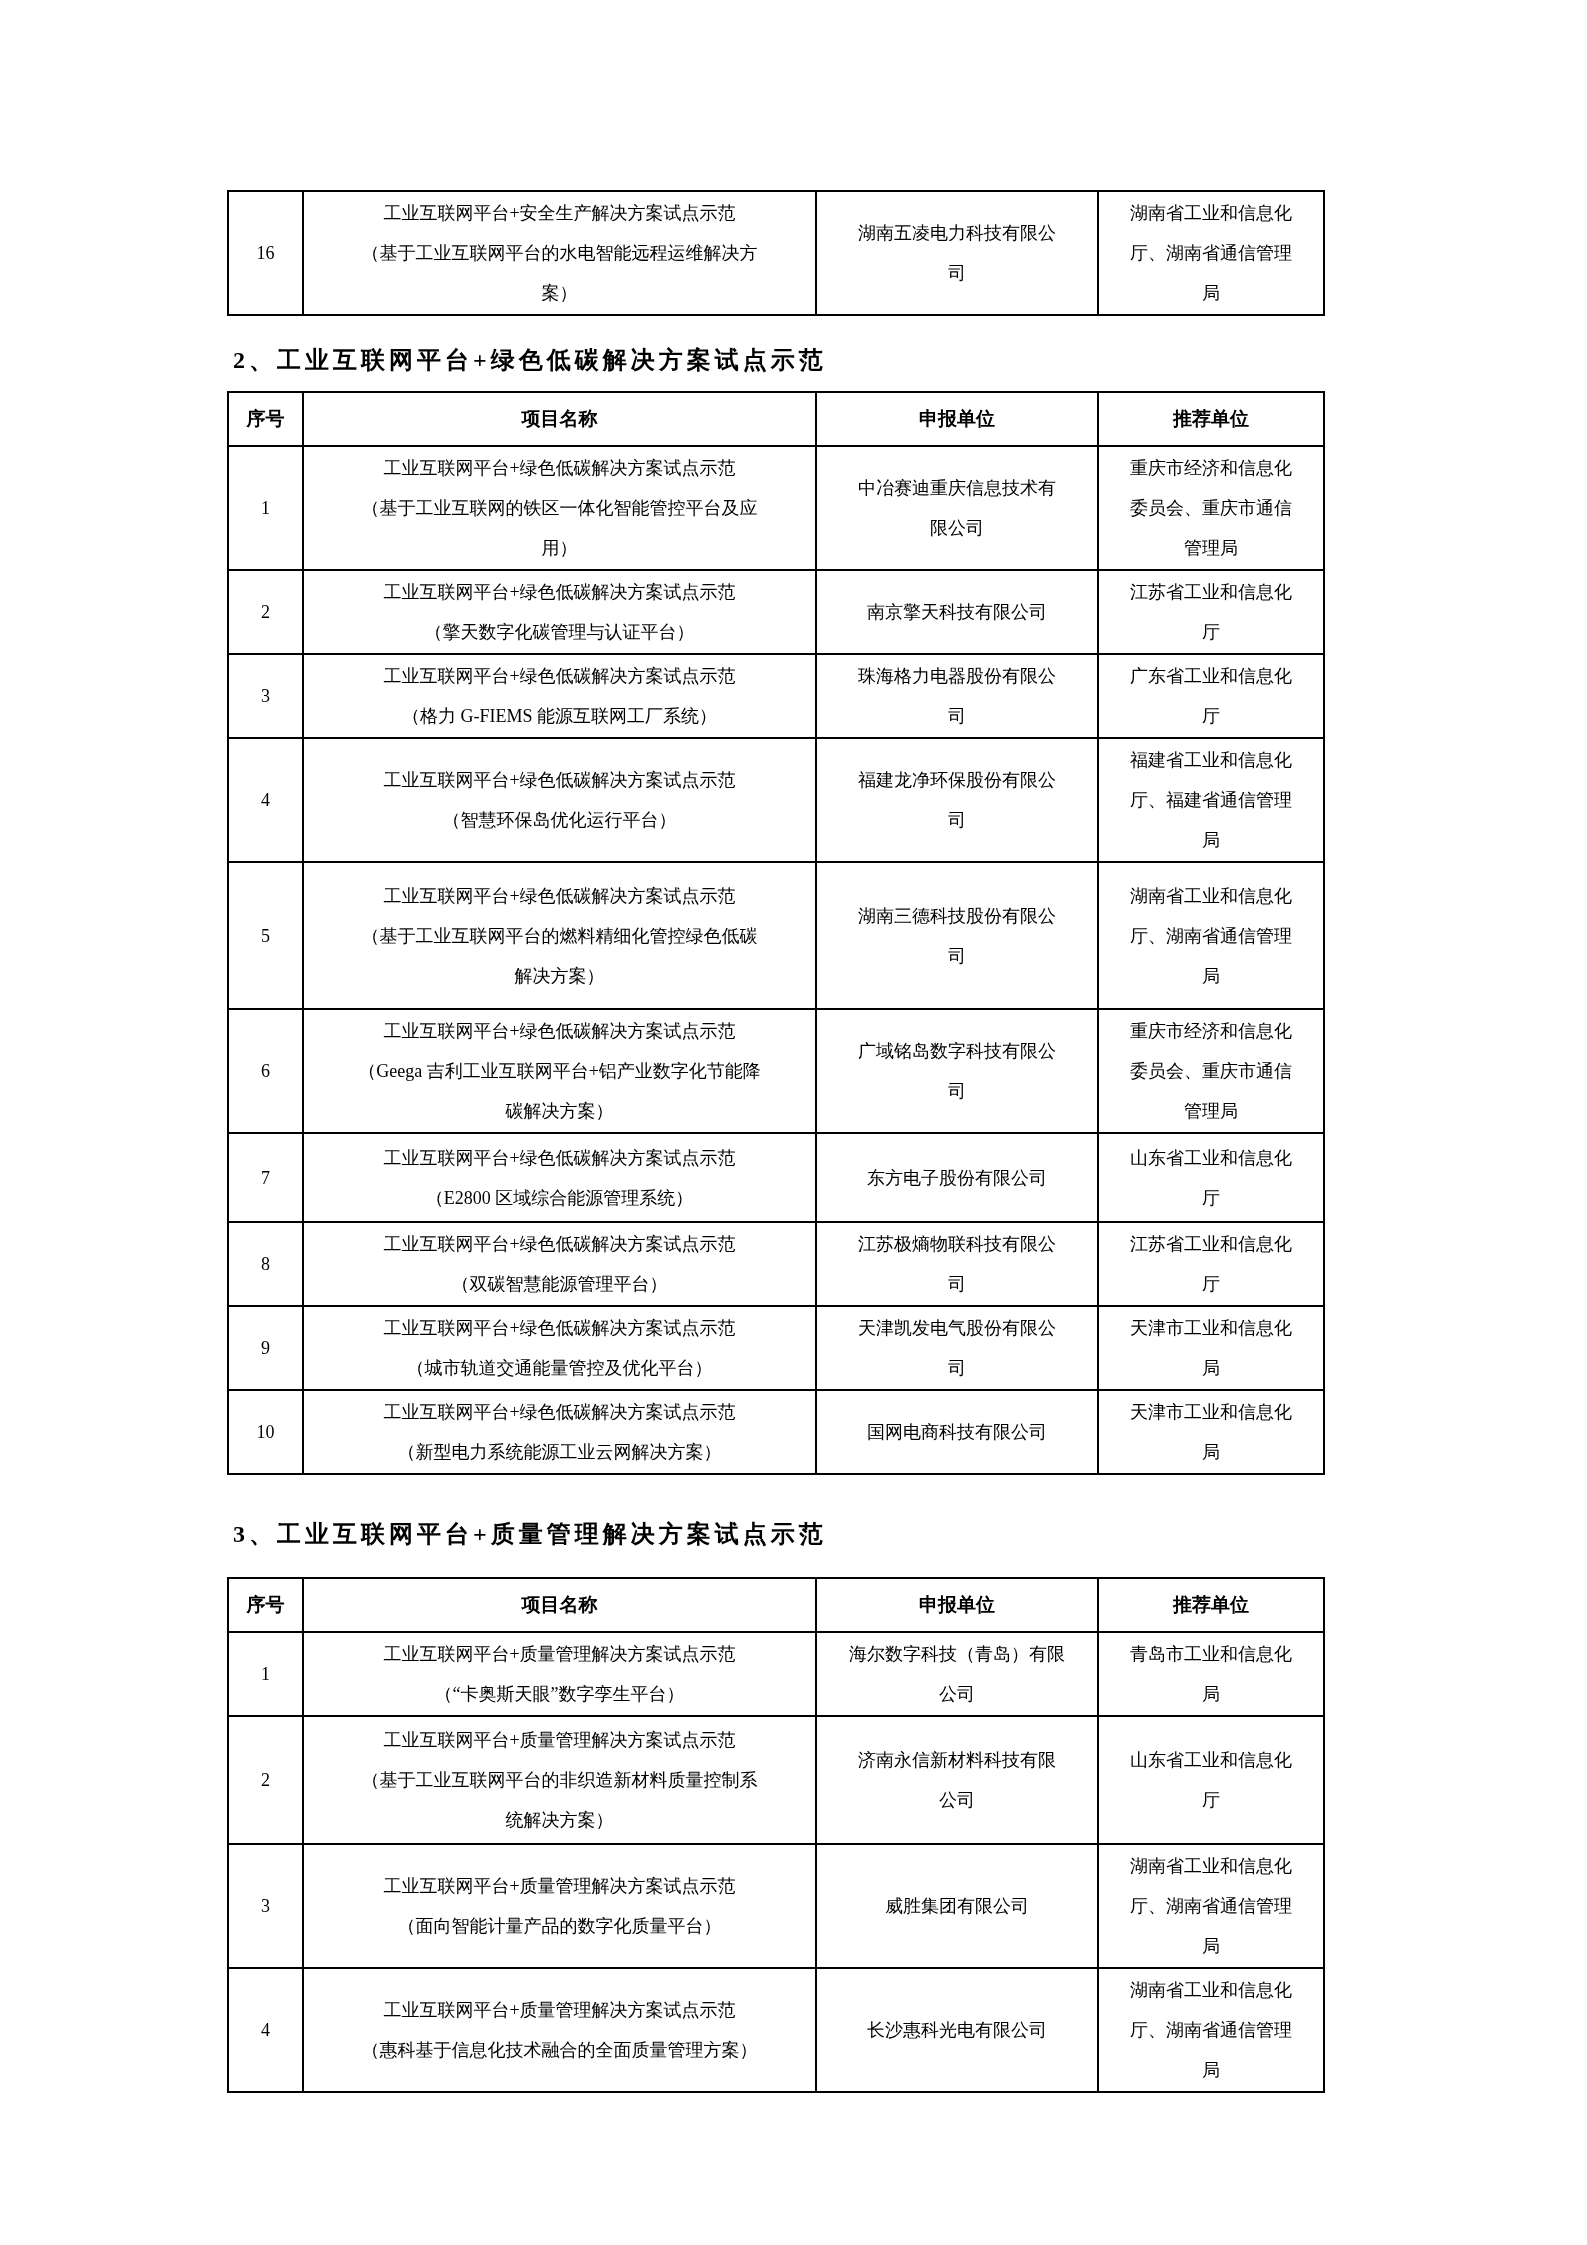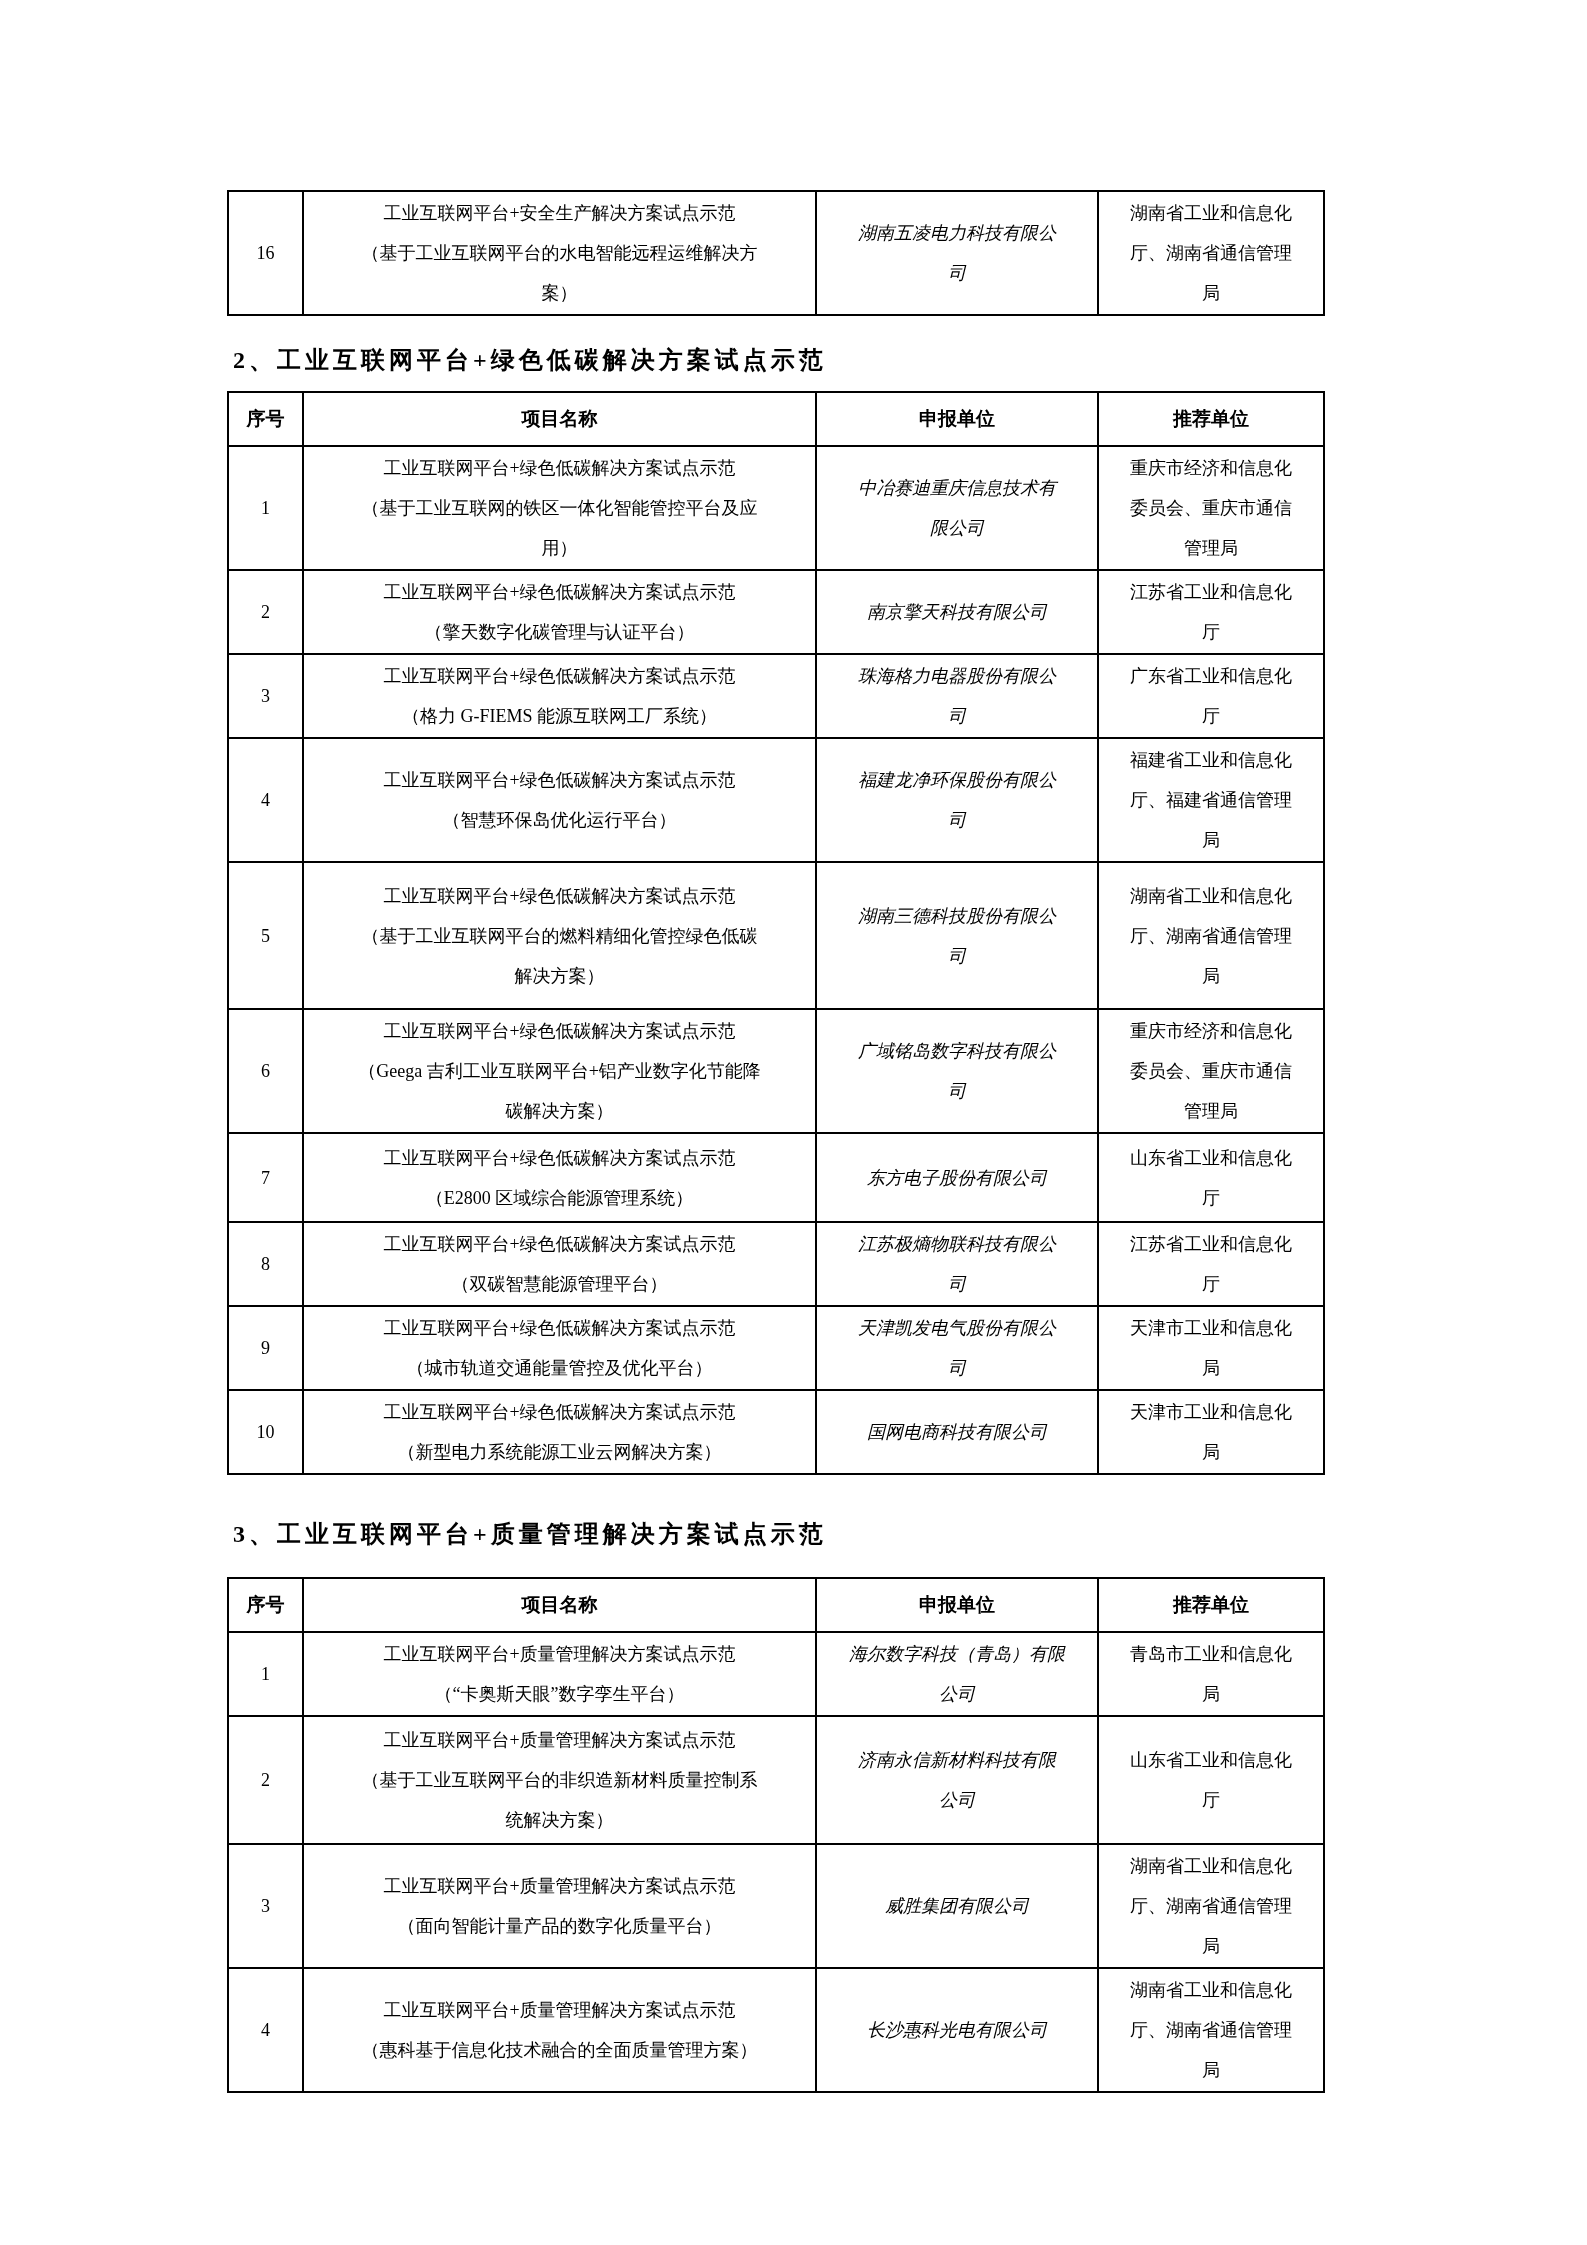--- a/index.html
+++ b/index.html
@@ -34,21 +34,21 @@
     padding: 0;
   }
   th {
     height: 52px;
     line-height: 24px;
     font-size: 19px;
     font-weight: 700;
     margin-left: 40px;
   }
   td.col-project { padding: 0 40px; }
-  td.col-applicant { padding: 0 12px; font-style: italic; }
+  td.col-applicant { padding: 0 12px; }
   td.col-rec { padding: 1px 18px; }
   .doc-heading {
     font-size: 24px;
     font-weight: 700;
     letter-spacing: 4px;
     line-height: 34px;
     margin: 27px 0 14px 233px;
     font-family: Liberation Serif, serif;
   }
   .doc-heading.h3 { margin-top: 42px; margin-bottom: 26px; }

